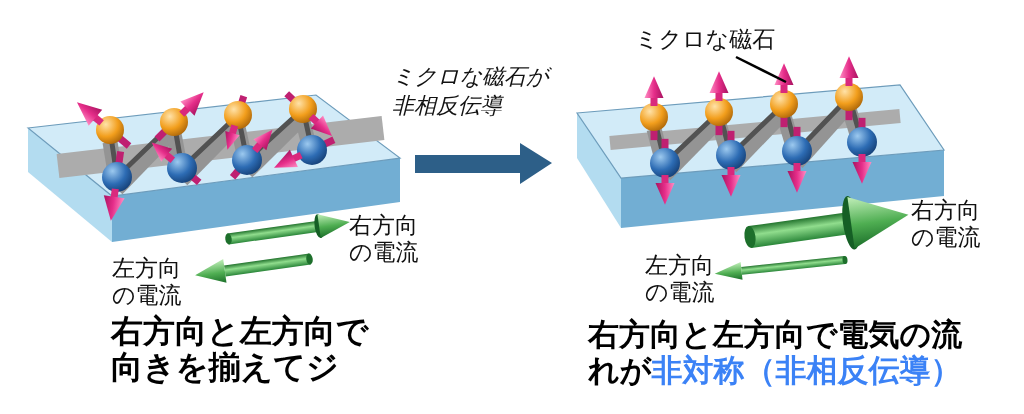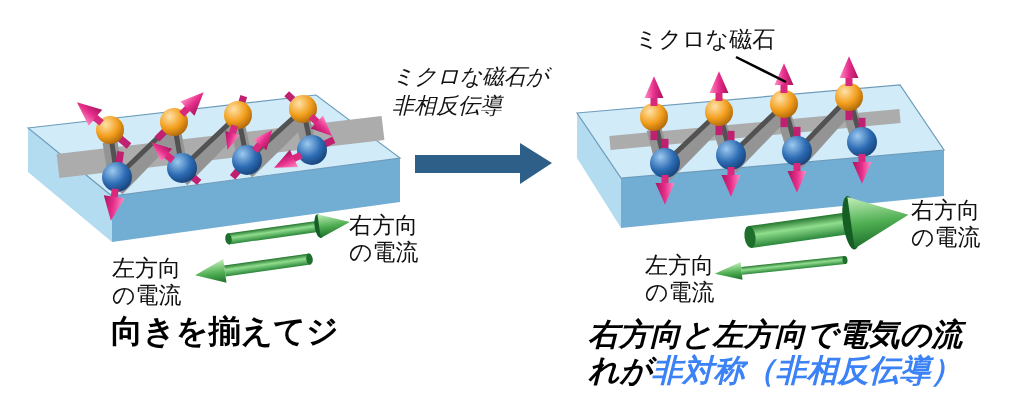--- a/index.html
+++ b/index.html
@@ -272,23 +272,24 @@
     <div>右方向</div>
     <div>の電流</div>
   </div>
 
   <div class="txt lbl" style="left:645px;top:252px;">
     <div>左方向</div>
     <div>の電流</div>
   </div>
 
   <div class="txt cap big" style="left:111px;top:313px;">
+    <div>右方向と左方向で</div>
     <div>向きを揃えてジ</div>
   </div>
 
-  <div class="txt cap" style="left:588px;top:317px;font-style:italic;">
+  <div class="txt cap" style="left:588px;top:317px;">
     <div>右方向と左方向で電気の流</div>
     <div>
       <span>れが</span><span style="color: #3b82f6;">非対称（非相反伝導）</span>
     </div>
   </div>
 
 </div>
 
 </body></html>

